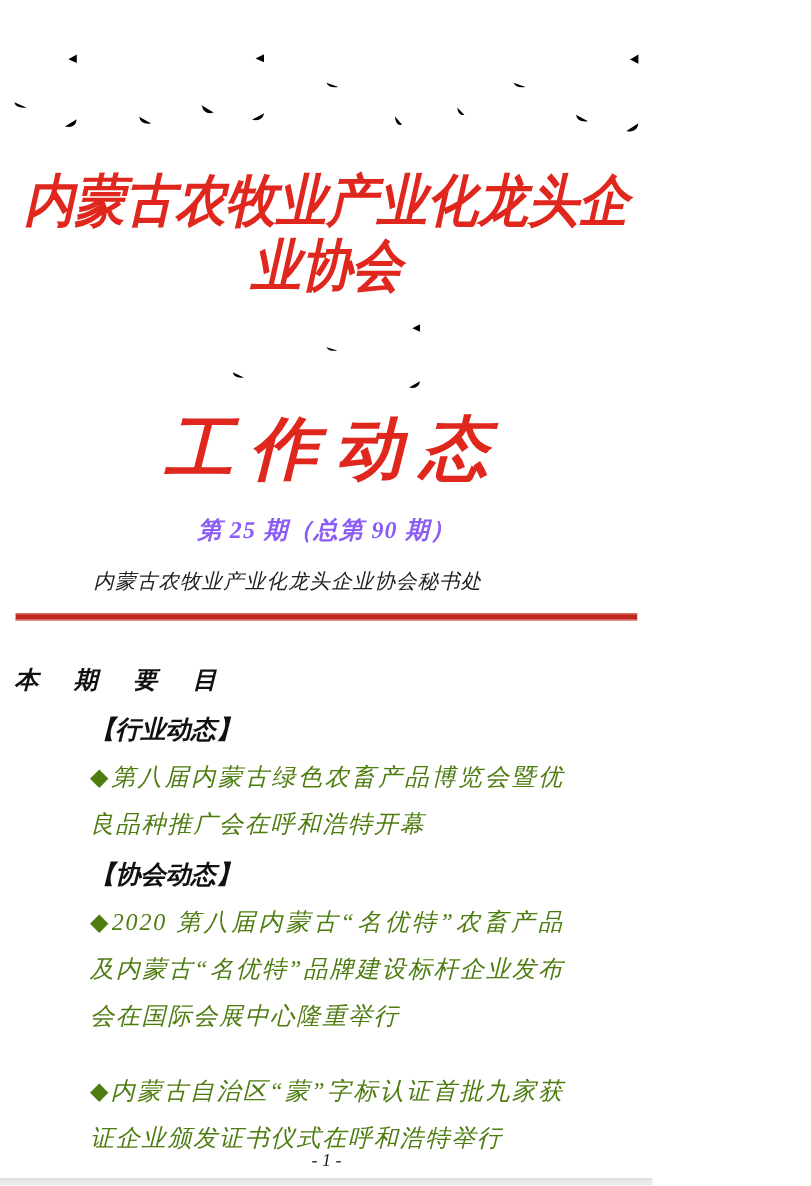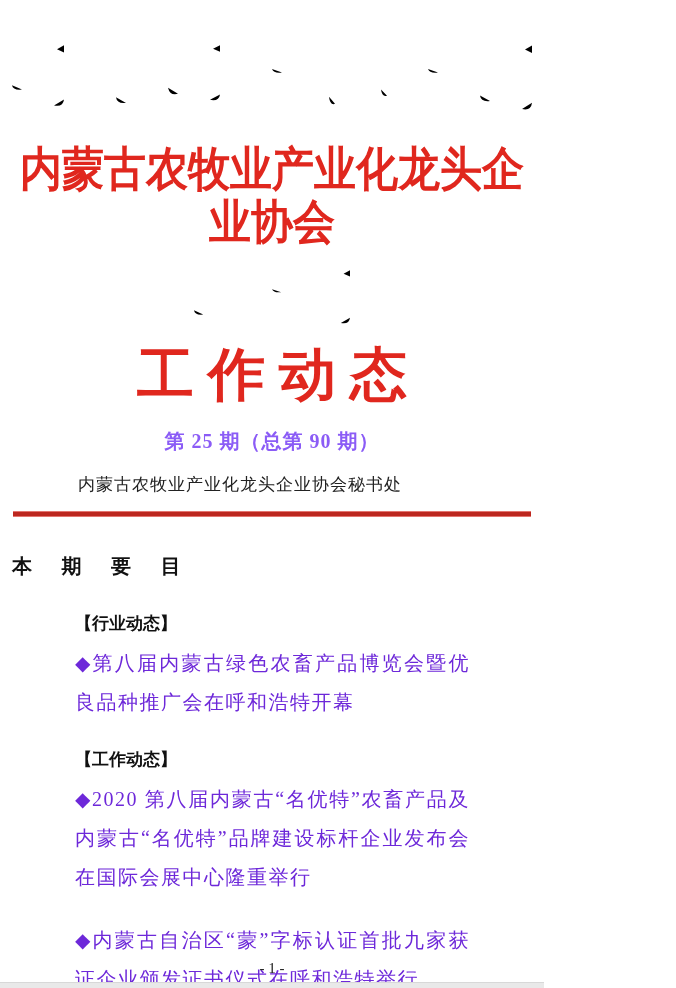--- a/index.html
+++ b/index.html
@@ -3,20 +3,21 @@
 <meta charset="utf-8">
 <style>
   html,body{margin:0;padding:0;background:#ffffff;}
   .page{
     position:relative;
     width:544px;height:988px;
     background:#ffffff;
     overflow:hidden;
     font-family:"Liberation Serif","DejaVu Serif",serif;
     color:#1c1c1c;
+    font-style:italic;
   }
   
   .mg-row{display:flex;justify-content:center;align-items:flex-start;color:#e0271e;}
   .mg-row1{margin-top:44px;gap:28px;height:92px;}
   .mg-row2{margin-top:30px;gap:56px;height:60px;}
   .mg{display:block;}
   
   .org-name{
     margin-top:6px;text-align:center;
     font-size:42px;font-weight:bold;color:#e0271e;
@@ -48,25 +49,25 @@
   
   .toc-heading{
     margin-top:36px;text-align:left;
     font-family:"Liberation Sans","DejaVu Sans",sans-serif;
     font-size:20px;font-weight:bold;color:#111111;
     letter-spacing:12px;text-indent:12px;
   }
   .toc{padding:6px 74px 0 75px;}
   .section-title{
     font-family:"Liberation Sans","DejaVu Sans",sans-serif;
-    font-size:17px;font-weight:bold;color:#111111;
-    line-height:40px;margin-top:18px;
+    font-size:21px;font-weight:bold;color:#111111;
+    line-height:40px;margin-top:3px;
   }
   .toc-item{
-    font-size:20px;color:#6d28d9;
+    font-size:20px;color:#4d7c0f;
     letter-spacing:1.5px;line-height:39px;
     text-align:justify;
   }
   .toc-item.spaced{margin-top:24px;}
   
   .page-number{
     position:absolute;left:0;right:0;bottom:11px;
     text-align:center;font-size:15px;color:#222222;
   }
   .bottom-edge{
@@ -154,21 +155,21 @@
     <span>内蒙古农牧业产业化龙头企业协会秘书处</span>
   </div>
 
   <div class="rule-red"></div>
 
   <div class="toc-heading">本 期 要 目</div>
 
   <div class="toc">
     <div class="section-title">【行业动态】</div>
     <div class="toc-item">◆第八届内蒙古绿色农畜产品博览会暨优良品种推广会在呼和浩特开幕</div>
-    <div class="section-title">【工作动态】</div>
+    <div class="section-title">【协会动态】</div>
     <div class="toc-item">◆2020 第八届内蒙古“名优特”农畜产品及内蒙古“名优特”品牌建设标杆企业发布会在国际会展中心隆重举行</div>
     <div class="toc-item spaced">◆内蒙古自治区“蒙”字标认证首批九家获证企业颁发证书仪式在呼和浩特举行</div>
   </div>
 
   <div class="page-number">- 1 -</div>
   <div class="bottom-edge"></div>
 
 </div>
 
 </body></html>

